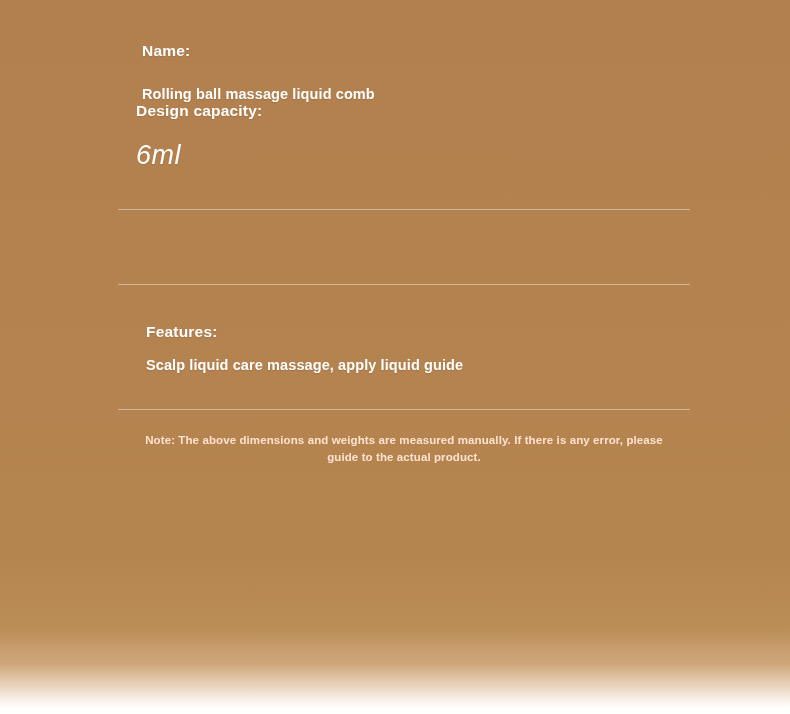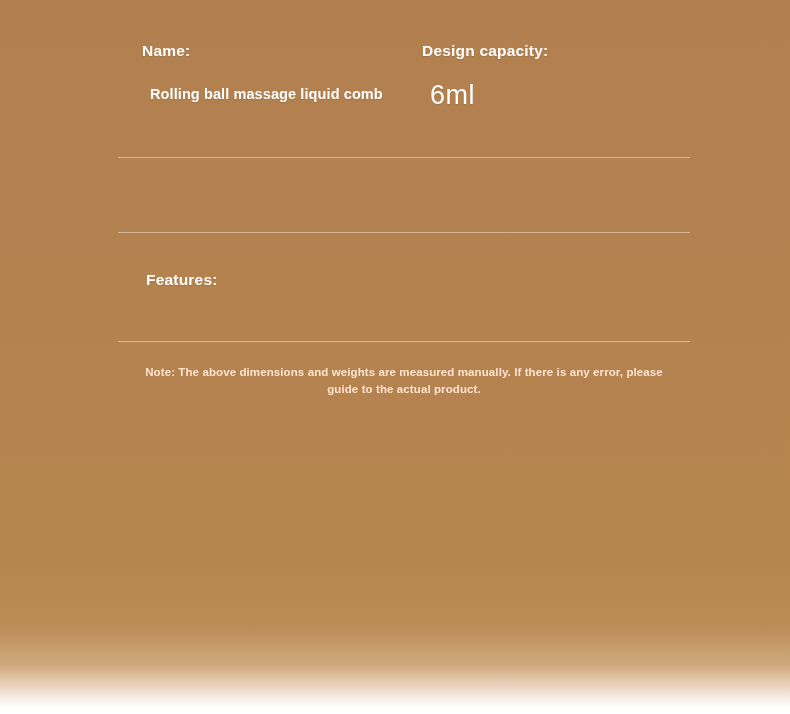--- a/index.html
+++ b/index.html
@@ -20,21 +20,21 @@
     background: linear-gradient(180deg, #b2804f 0%, #b4834f 55%, #b5854f 78%, #bb8d57 88%, #d8b48d 95%, #f6eee6 99%, #ffffff 100%);
   }
   .spec-sheet {
     position: absolute;
     left: 118px;
     top: 42px;
     width: 572px;
   }
   .spec-row {
     display: flex;
-    flex-direction: row;
+    flex-direction: column;
     align-items: flex-start;
   }
   .spec-col {
     width: 50%;
     box-sizing: border-box;
   }
   .spec-col.left { padding-left: 24px; }
   .spec-col.right { padding-left: 18px; }
 
   .label {
@@ -43,28 +43,29 @@
     font-weight: bold;
     letter-spacing: 0.2px;
     margin: 0 0 26px 0;
     text-shadow: 0 1px 1px rgba(120, 78, 40, 0.25);
   }
   .value {
     color: #ffffff;
     font-size: 14.5px;
     font-weight: bold;
     letter-spacing: 0.1px;
-    margin: 8px;
+    margin: 0;
     text-shadow: 0 1px 1px rgba(120, 78, 40, 0.25);
   }
   .value.big {
     font-size: 27px;
     font-weight: normal;
     letter-spacing: 0.5px;
     margin-top: -6px;
+    font-style: italic;
   }
 
   .divider {
     height: 1px;
     background: rgba(255, 255, 255, 0.42);
     margin: 0;
   }
 
   .block-1 { padding-bottom: 38px; }
   .block-2 { padding-top: 36px; padding-bottom: 38px; }
@@ -129,20 +130,21 @@
 
     <div class="block-2">
       <div class="spec-row">
       </div>
     </div>
 
     <div class="divider"></div>
 
     <div class="block-3">
       <div class="label features-label">Features:</div>
+      <div class="value features-value">Scalp liquid care massage, apply liquid guide</div>
     </div>
 
     <div class="divider"></div>
 
     <div class="note">Note: The above dimensions and weights are measured manually. If there is any error, please guide to the actual product.</div>
 
   </div>
 
   <div class="bottom-fade"></div>
 </div>

